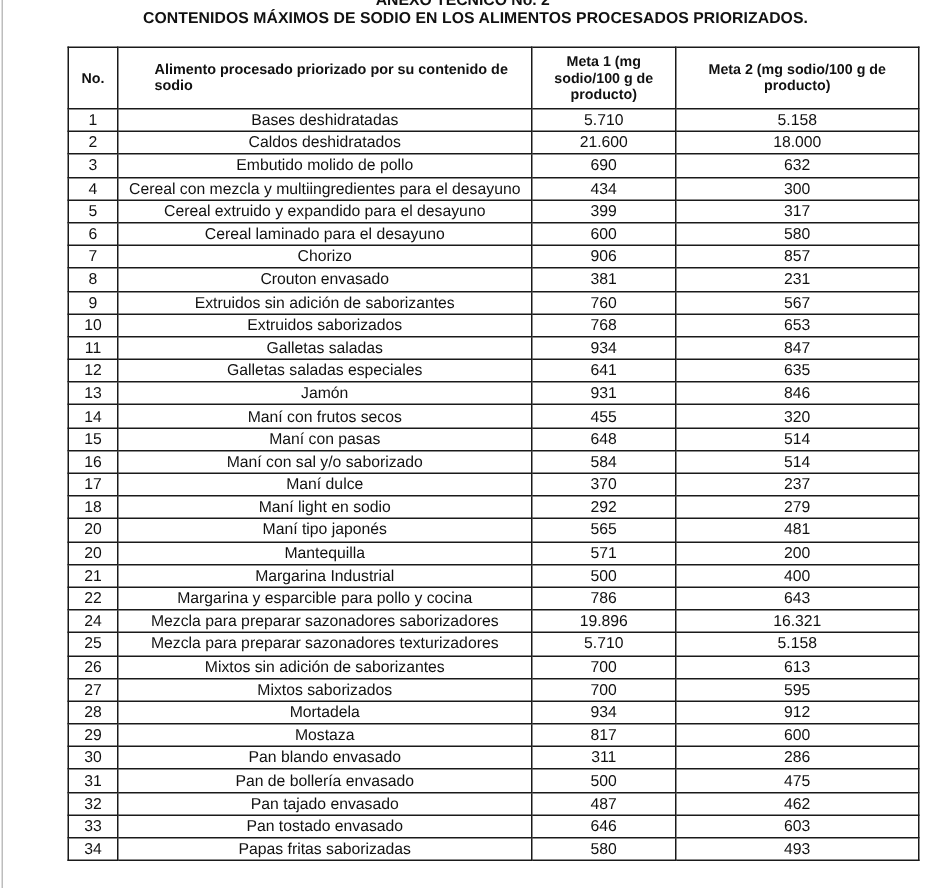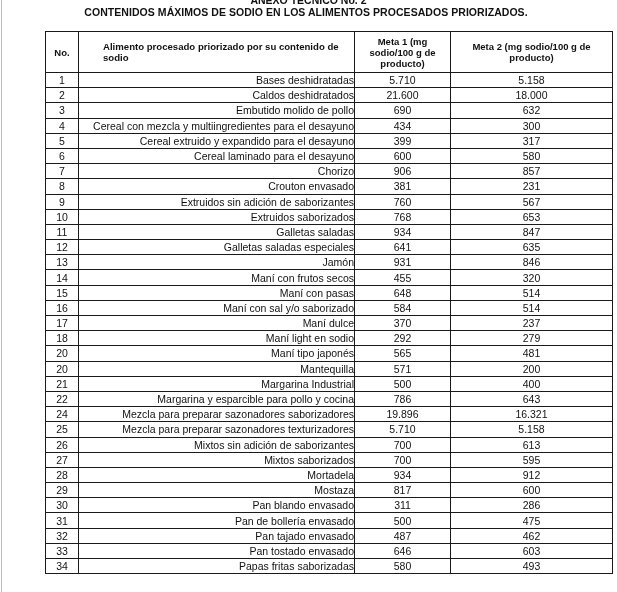--- a/index.html
+++ b/index.html
@@ -9,39 +9,39 @@
     }
     .left-rule {
       position: absolute; left: 1px; top: 0; width: 1px; height: 592px;
       background: #bdbdbd;
     }
     .annex-title {
       position: absolute; left: 0; width: 617px; top: -6px; text-align: center;
       font-weight: bold; font-size: 10.5px; line-height: 12px;
     }
     .doc-title {
-      position: absolute; left: 5px; width: 602px; top: 6px; text-align: center;
+      position: absolute; left: 16px; width: 602px; top: 6px; text-align: center;
       font-weight: bold; font-size: 10.5px; line-height: 12px; letter-spacing: 0.05px;
     }
     table.sodium {
       position: absolute; left: 45px; top: 31px; width: 567px;
       border-collapse: collapse; table-layout: fixed; font-size: 10.5px;
     }
     table.sodium th, table.sodium td {
       border: 1px solid #1a1a1a; padding: 0; overflow: hidden; white-space: nowrap;
     }
     table.sodium th {
       font-weight: bold; font-size: 9.5px; line-height: 11px; height: 40px;
       vertical-align: middle; white-space: normal;
     }
     table.sodium th.c-name { text-align: left; padding-left: 24px; font-size: 9.6px; }
     table.sodium th.c-num { }
     table.sodium td { height: 14.2px; line-height: 14px; }
     td.c-no { text-align: center; }
-    td.c-name { text-align: right; padding-left: 4px; }
+    td.c-name { text-align: center; padding-left: 4px; }
     td.c-m1, td.c-m2 { text-align: center; }
     col.w-no { width: 33px; }
     col.w-name { width: 276px; }
     col.w-m1 { width: 96px; }
     col.w-m2 { width: 162px; }
     table.sodium { border: 1.5px solid #111; }
   </style>
 </head>
 <body>
 

